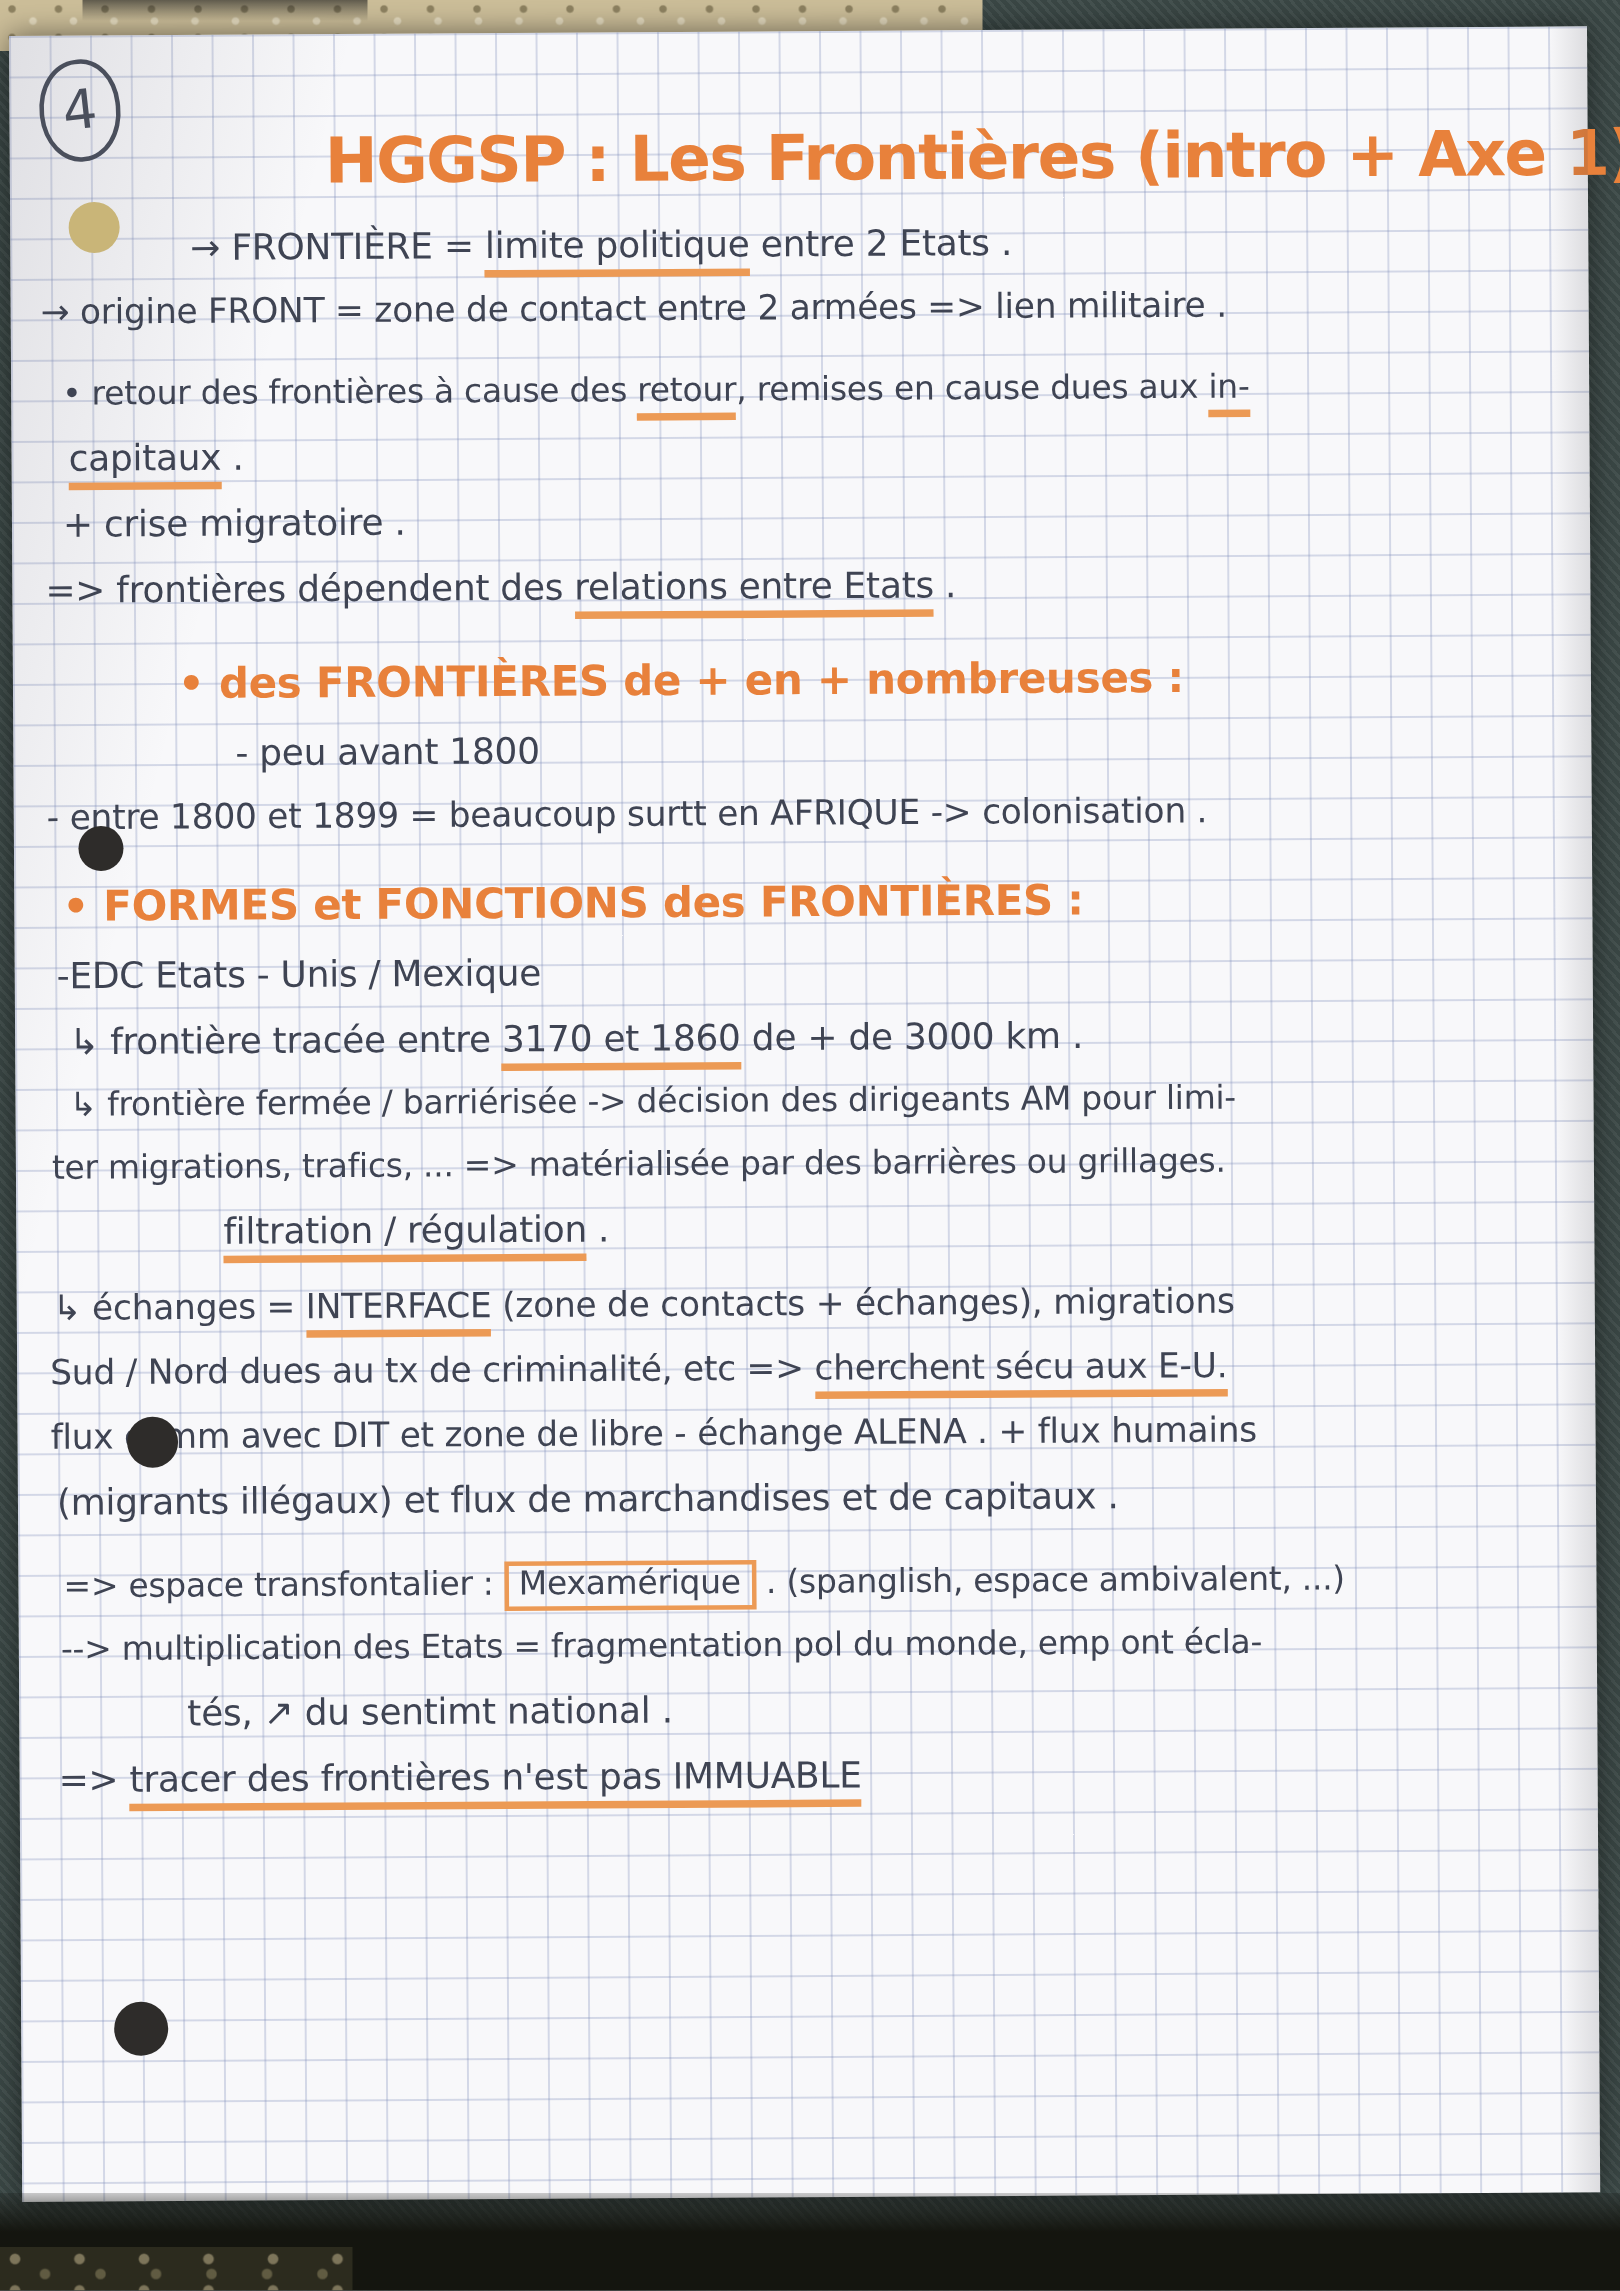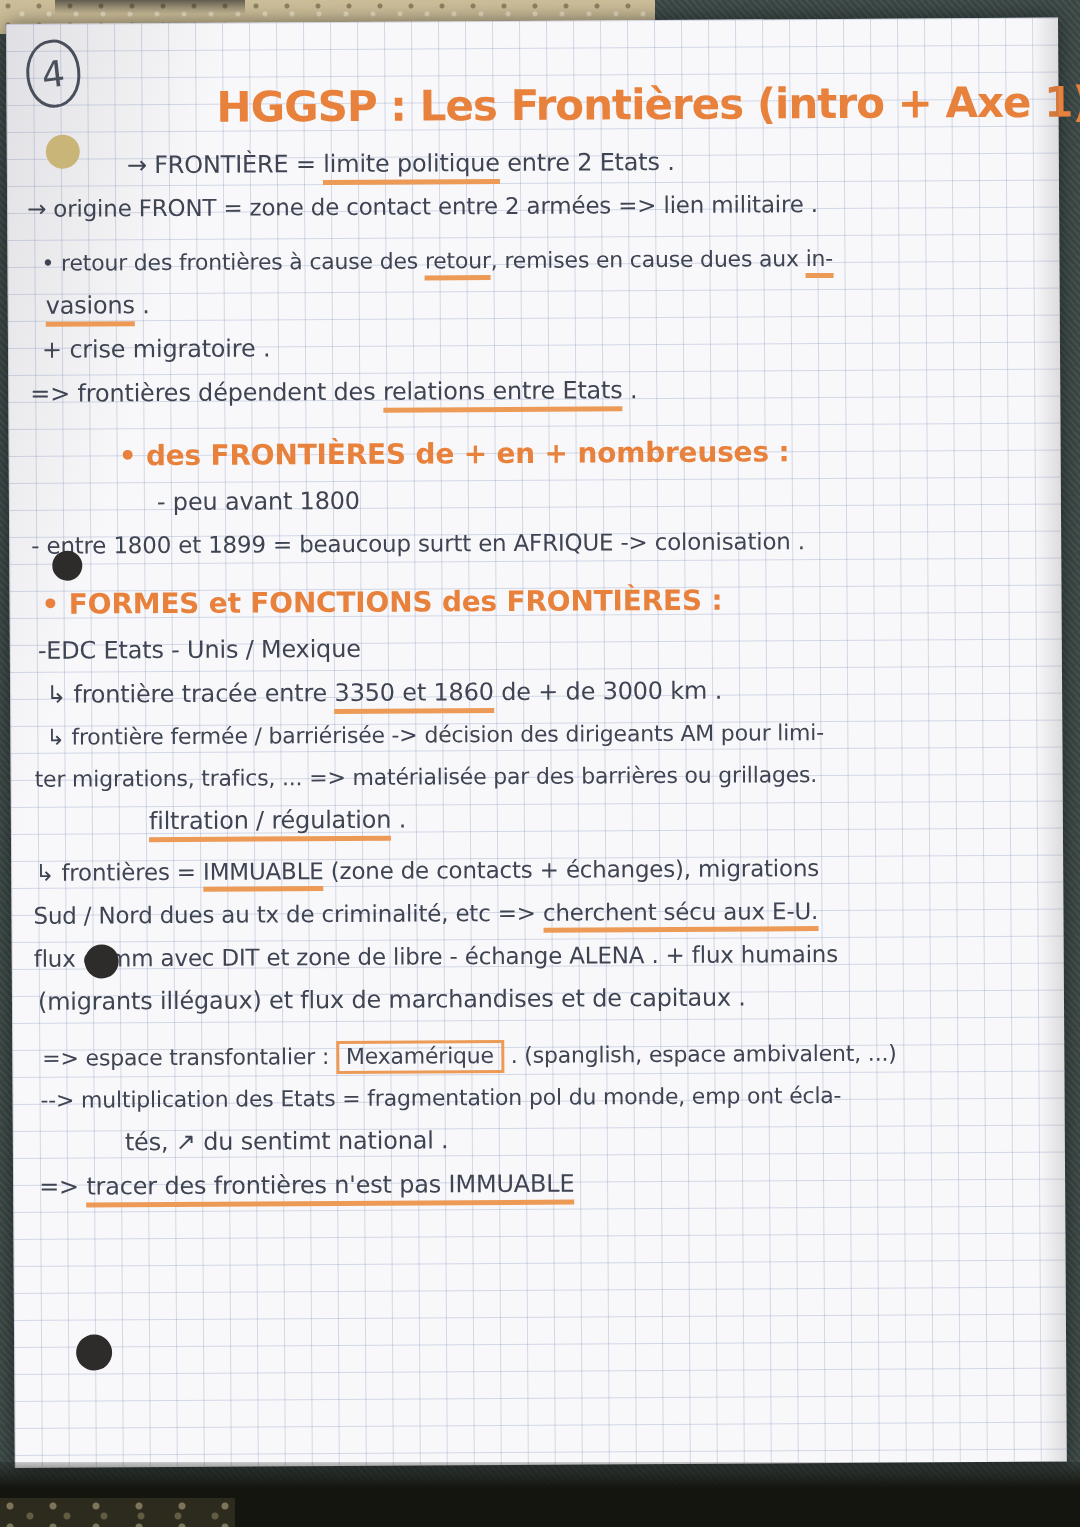--- a/index.html
+++ b/index.html
@@ -95,33 +95,33 @@
 
 <div class="paper">
   <div class="page-circle">
     <span>4</span>
   </div>
   <div class="note-title">HGGSP : Les Frontières (intro + Axe 1)</div>
   <div>
       <div class="line" style="padding-left: 100px;"><span class="s-n">→ FRONTIÈRE = </span><span class="s-u">limite politique</span><span class="s-n"> entre 2 Etats .</span></div>
       <div class="line" style="font-size: 23px;"><span class="s-n">→ origine FRONT = zone de contact entre 2 armées =&gt; lien militaire .</span></div>
       <div class="line" style="margin-top: 26px; padding-left: 14px; font-size: 22px;"><span class="s-n">• retour des frontières à cause des </span><span class="s-u">retour</span><span class="s-n">, remises en cause dues aux </span><span class="s-u">in-</span></div>
-      <div class="line" style="padding-left: 18px;"><span class="s-u">vasions</span><span class="s-n"> .</span></div>
+      <div class="line" style="padding-left: 18px;"><span class="s-u">capitaux</span><span class="s-n"> .</span></div>
       <div class="line" style="margin-top: 10px; padding-left: 14px;"><span class="s-n">+ crise migratoire .</span></div>
       <div class="line" style="margin-top: 6px; padding-left: 2px;"><span class="s-n">=&gt; frontières dépendent des </span><span class="s-u">relations entre Etats</span><span class="s-n"> .</span></div>
       <div class="line" style="margin-top: 30px; padding-left: 90px; font-size: 28px;"><span class="s-o">• des FRONTIÈRES de + en + nombreuses :</span></div>
       <div class="line" style="padding-left: 128px;"><span class="s-n">- peu avant 1800</span></div>
       <div class="line" style="padding-left: 2px; font-size: 23px;"><span class="s-n">- entre 1800 et 1899 = beaucoup surtt en AFRIQUE -&gt; colonisation .</span></div>
       <div class="line" style="margin-top: 26px; padding-left: 12px; font-size: 28px;"><span class="s-o">• FORMES et FONCTIONS des FRONTIÈRES :</span></div>
       <div class="line" style="padding-left: 8px;"><span class="s-n">-EDC Etats - Unis / Mexique</span></div>
-      <div class="line" style="padding-left: 16px;"><span class="s-n">↳ frontière tracée entre </span><span class="s-u">3350 et 1860</span><span class="s-n"> de + de 3000 km .</span></div>
+      <div class="line" style="padding-left: 16px;"><span class="s-n">↳ frontière tracée entre </span><span class="s-u">3170 et 1860</span><span class="s-n"> de + de 3000 km .</span></div>
       <div class="line" style="padding-left: 16px; font-size: 22px;"><span class="s-n">↳ frontière fermée / barriérisée -&gt; décision des dirigeants AM pour limi-</span></div>
       <div class="line" style="padding-left: 4px; font-size: 22px;"><span class="s-n">ter migrations, trafics, ... =&gt; matérialisée par des barrières ou grillages.</span></div>
       <div class="line" style="padding-left: 118px;"><span class="s-u">filtration / régulation</span><span class="s-n"> .</span></div>
-      <div class="line" style="margin-top: 22px; padding-left: 4px; font-size: 23px;"><span class="s-n">↳ frontières = </span><span class="s-u">IMMUABLE</span><span class="s-n"> (zone de contacts + échanges), migrations</span></div>
+      <div class="line" style="margin-top: 22px; padding-left: 4px; font-size: 23px;"><span class="s-n">↳ échanges = </span><span class="s-u">INTERFACE</span><span class="s-n"> (zone de contacts + échanges), migrations</span></div>
       <div class="line" style="padding-left: 2px; font-size: 23px;"><span class="s-n">Sud / Nord dues au tx de criminalité, etc =&gt; </span><span class="s-u">cherchent sécu aux E-U.</span></div>
       <div class="line" style="padding-left: 2px; font-size: 23px;"><span class="s-n">flux comm avec DIT et zone de libre - échange ALENA . + flux humains</span></div>
       <div class="line" style="padding-left: 6px;"><span class="s-n">(migrants illégaux) et flux de marchandises et de capitaux .</span></div>
       <div class="line" style="margin-top: 28px; padding-left: 10px; font-size: 22px;"><span class="s-n">=&gt; espace transfontalier : </span><span class="s-b">Mexamérique</span><span class="s-n"> . (spanglish, espace ambivalent, ...)</span></div>
       <div class="line" style="padding-left: 8px; font-size: 22px;"><span class="s-n">--&gt; multiplication des Etats = fragmentation pol du monde, emp ont écla-</span></div>
       <div class="line" style="padding-left: 92px;"><span class="s-n">tés, ↗ du sentimt national .</span></div>
       <div class="line" style="padding-left: 6px;"><span class="s-n">=&gt; </span><span class="s-u">tracer des frontières n'est pas IMMUABLE</span></div>
     </div>
 <div class="dot" style="left: 39px; top: 111px; width: 34px; height: 34px; background: rgb(201, 181, 120);"></div>
     <div class="dot" style="left: 43px; top: 527px; width: 30px; height: 30px; background: rgb(46, 44, 42);"></div>

